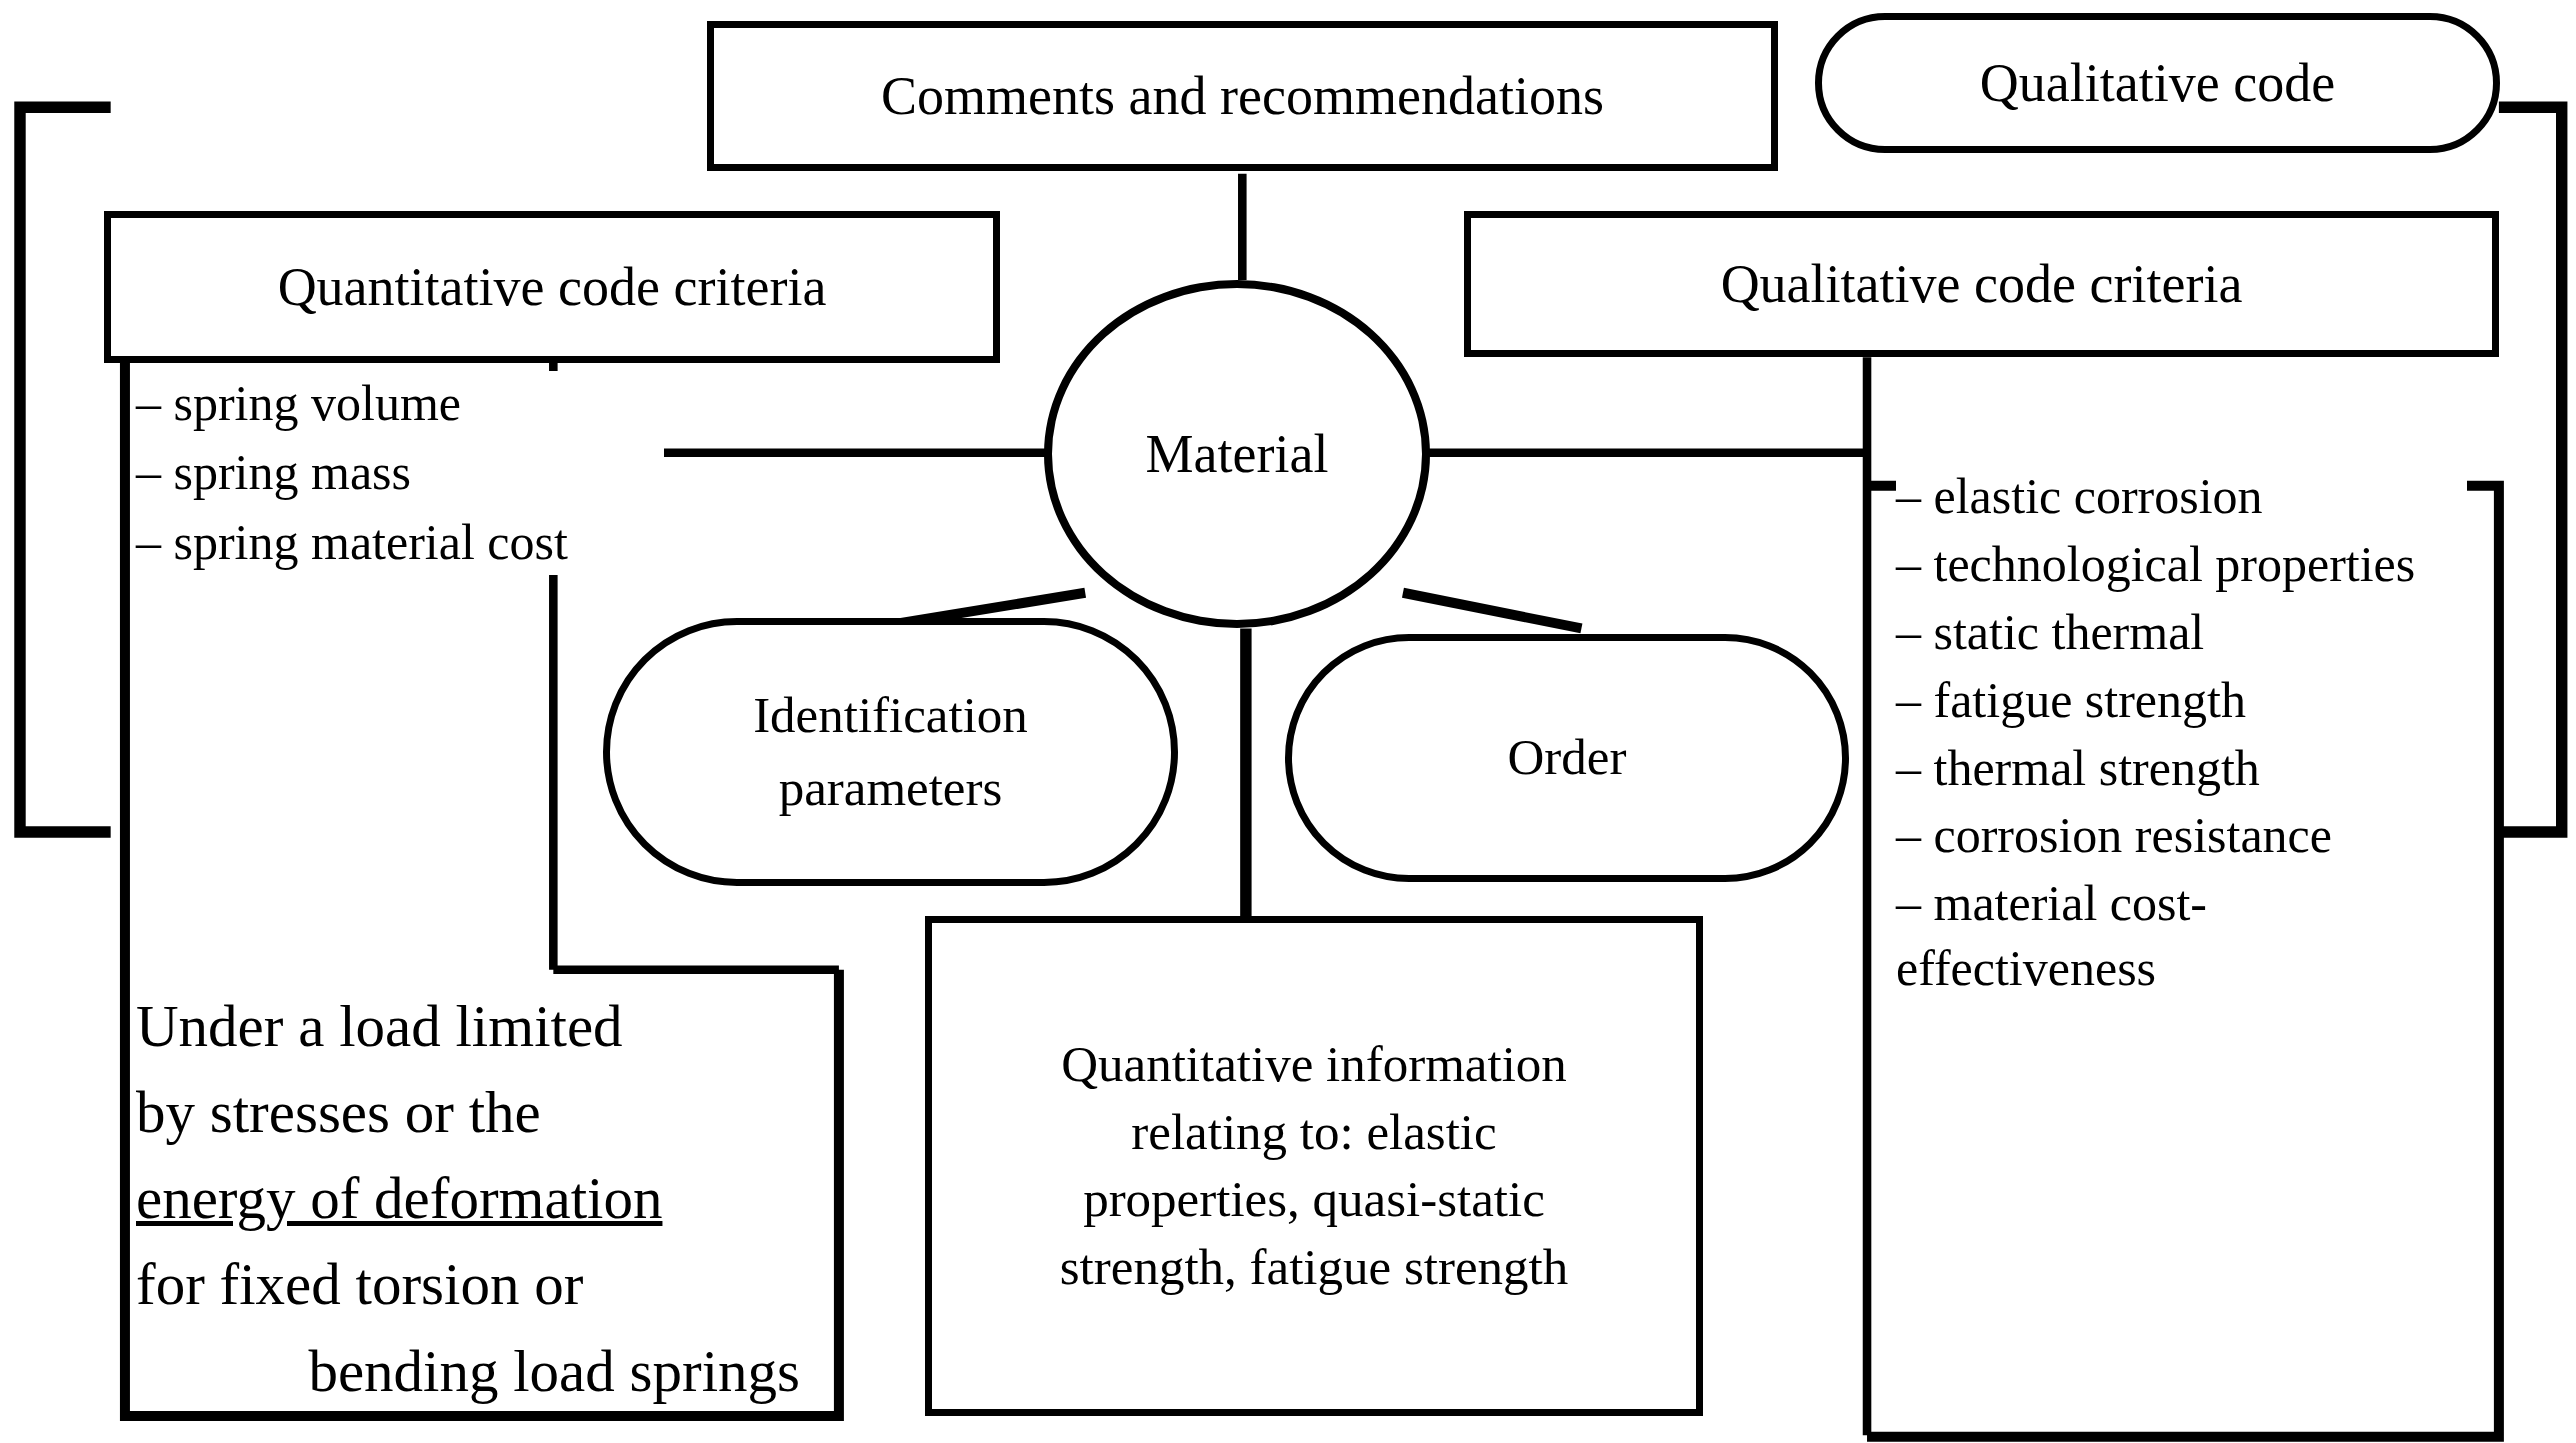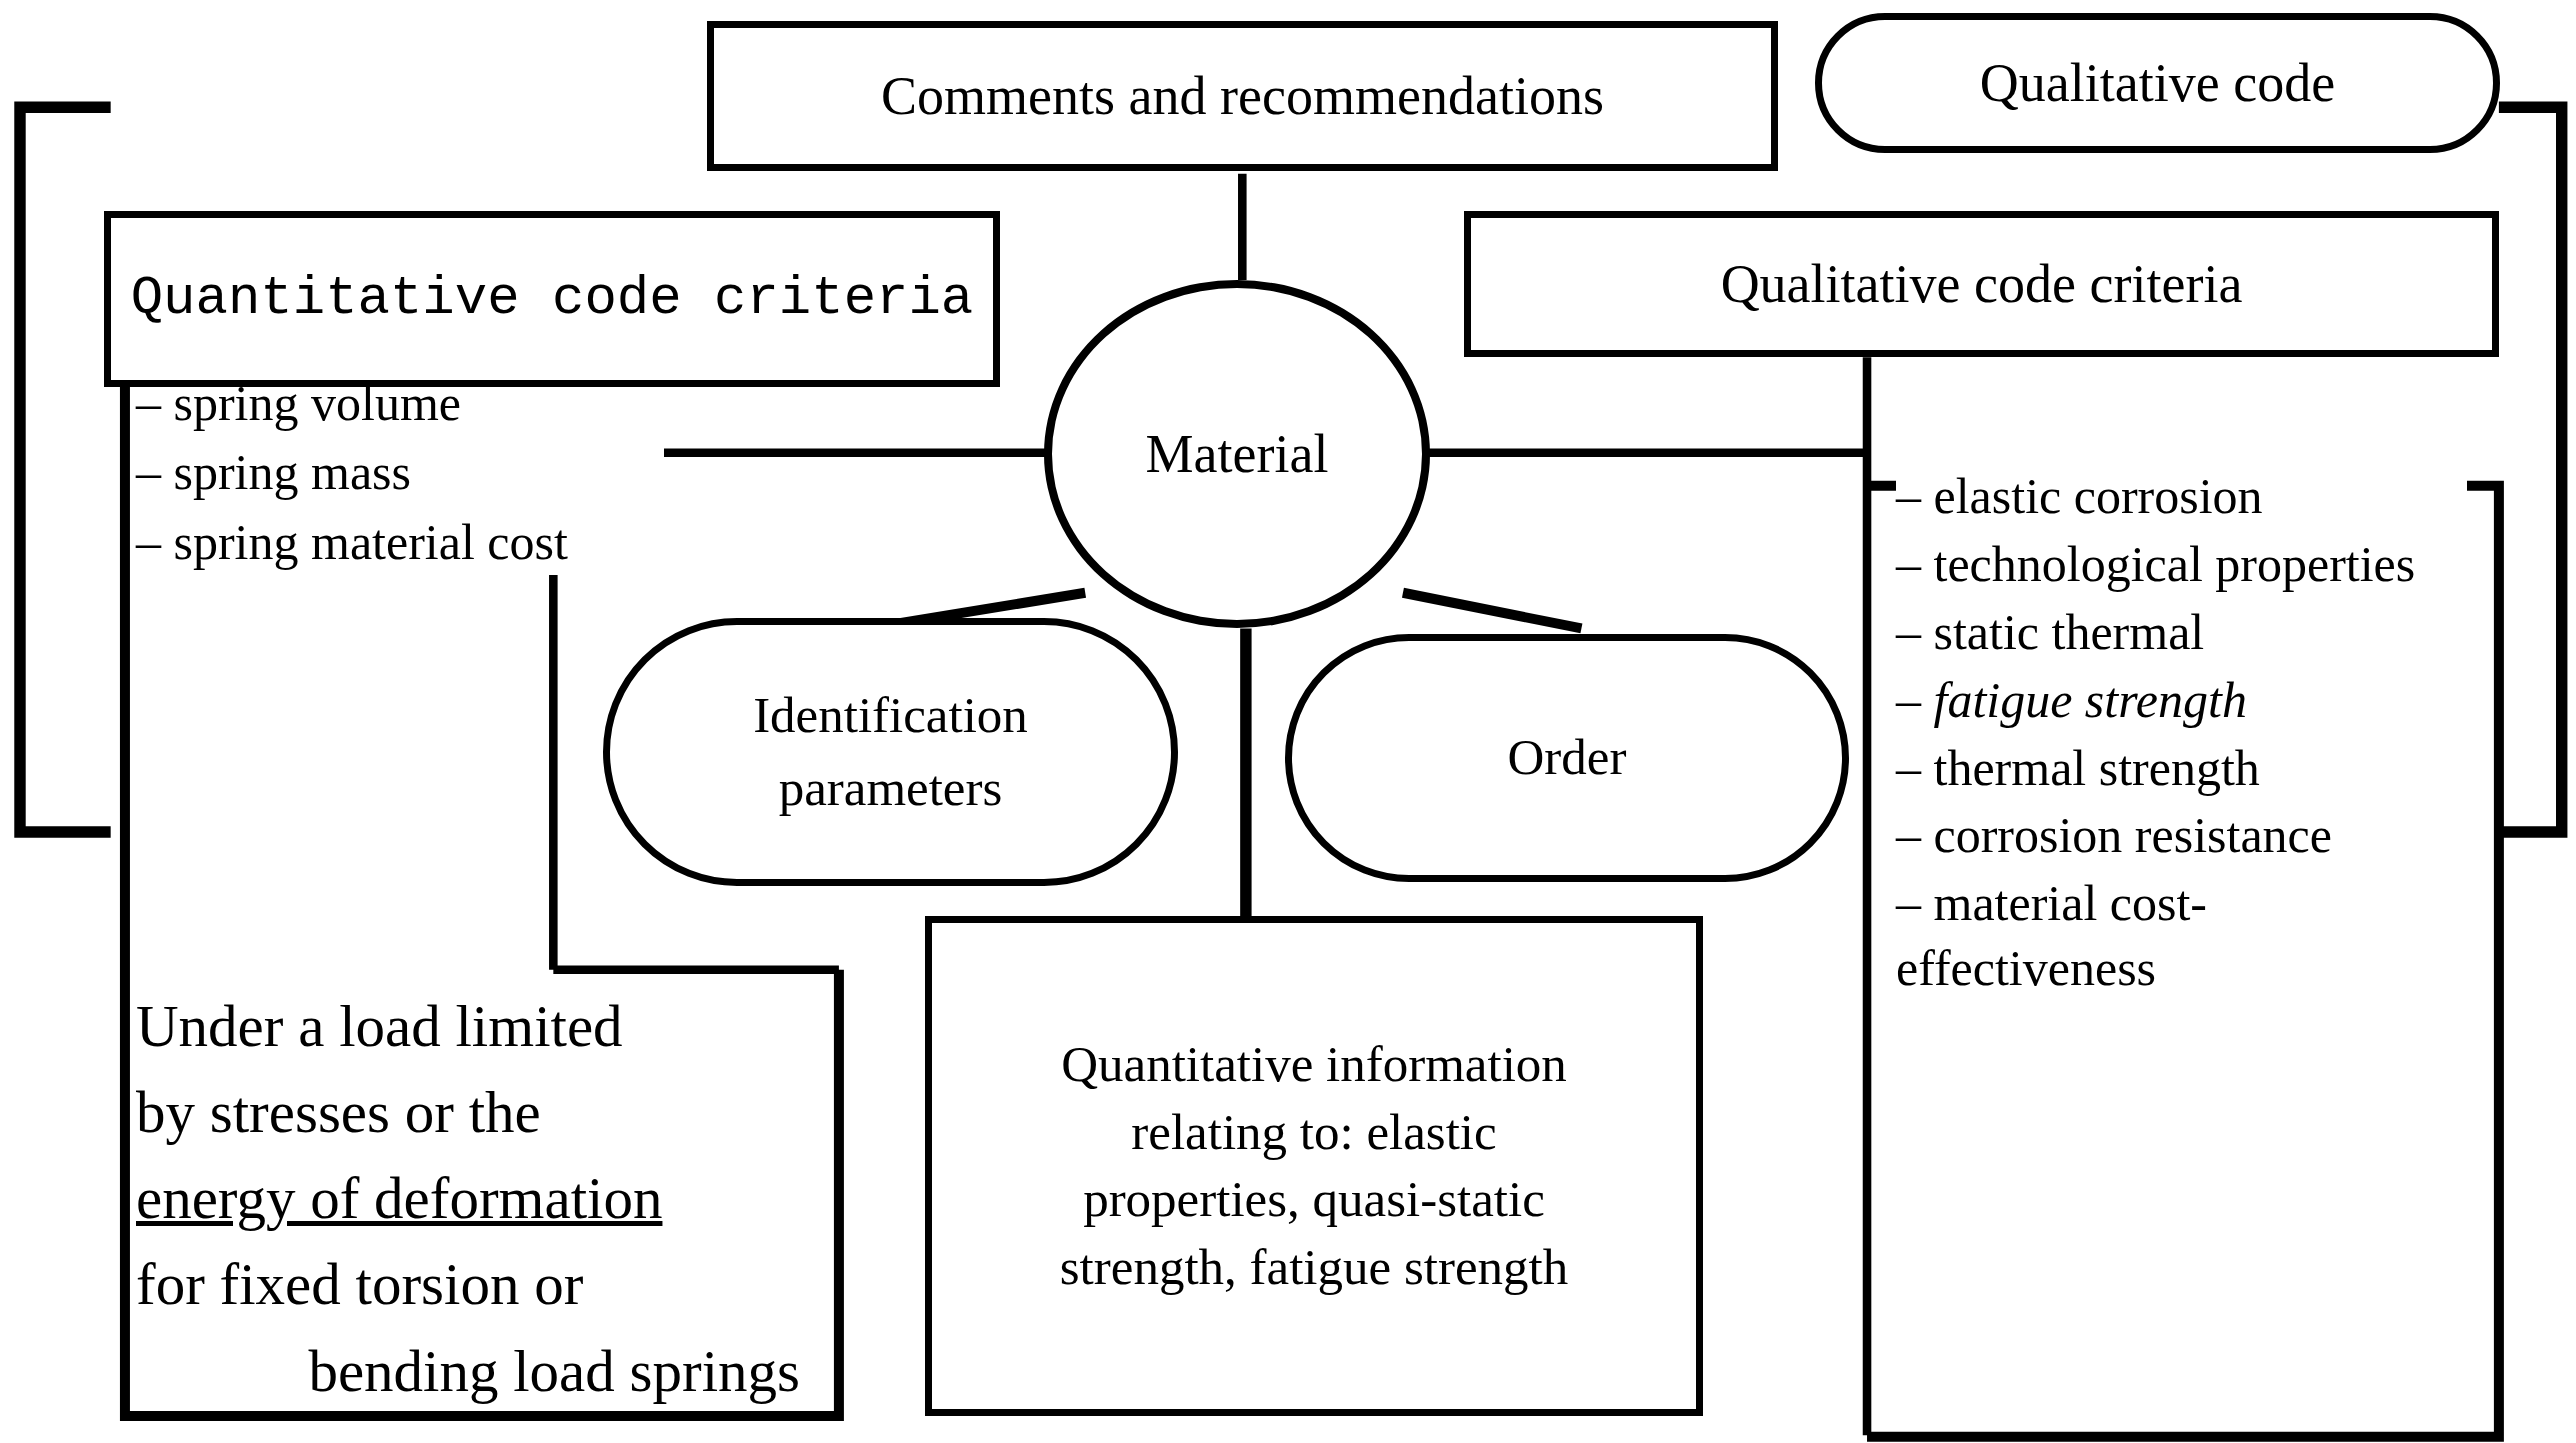--- a/index.html
+++ b/index.html
@@ -99,21 +99,21 @@
 
 
   <div class="node rect t-lg" style="left:707px; top:21.4px; width:1071px; height:150px;">
     <span>Comments and recommendations</span>
   </div>
 
   <div class="node pill t-lg" style="left:1815px; top:13px; width:685px; height:140px;">
     <span>Qualitative code</span>
   </div>
 
-  <div class="node rect t-lg" style="left:104px; top:211px; width:896px; height:176px;font-family:Liberation Mono, monospace;">
+  <div class="node rect t-lg" style="left:104px; top:211px; width:896px; height:152px;">
     <span>Quantitative code criteria</span>
   </div>
 
   <div class="node rect t-lg" style="left:1464px; top:211px; width:1035px; height:146px;">
     <span>Qualitative code criteria</span>
   </div>
 
   <div class="node t-lg" style="left:1044px; top:280px; width:386px; height:348px;
               border:8.6px solid #000000; border-radius:50%;">
     <span>Material</span>
@@ -146,20 +146,20 @@
     <div class="para" style="margin-top:7.1px;">by stresses or the</div>
     <div class="para" style="margin-top:7.1px;text-decoration:underline;">energy of deformation</div>
     <div class="para" style="margin-top:7.1px;">for fixed torsion or</div>
     <div class="para para-last" style="margin-top:7.1px;">bending load springs</div>
   </div>
 
   <div class="panel" style="left:1896px; top:464px; width:571px;">
     <div class="line">– elastic corrosion</div>
     <div class="line" style="margin-top:2.9px;">– technological properties</div>
     <div class="line" style="margin-top:2.9px;">– static thermal</div>
-    <div class="line" style="margin-top:2.9px;font-style:italic;">– fatigue strength</div>
+    <div class="line" style="margin-top:2.9px;">– fatigue strength</div>
     <div class="line" style="margin-top:2.9px;">– thermal strength</div>
     <div class="line" style="margin-top:2.9px;">– corrosion resistance</div>
     <div class="line" style="margin-top:2.9px;">– material cost-effectiveness</div>
   </div>
 
 </div>
 
 
 </body></html>

